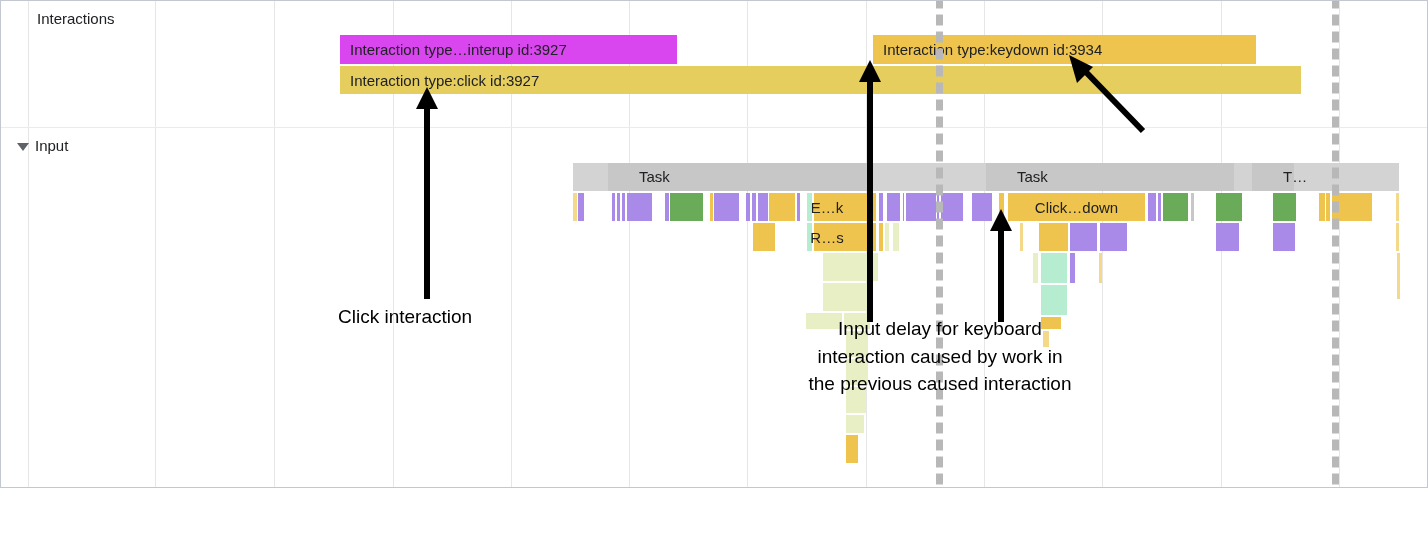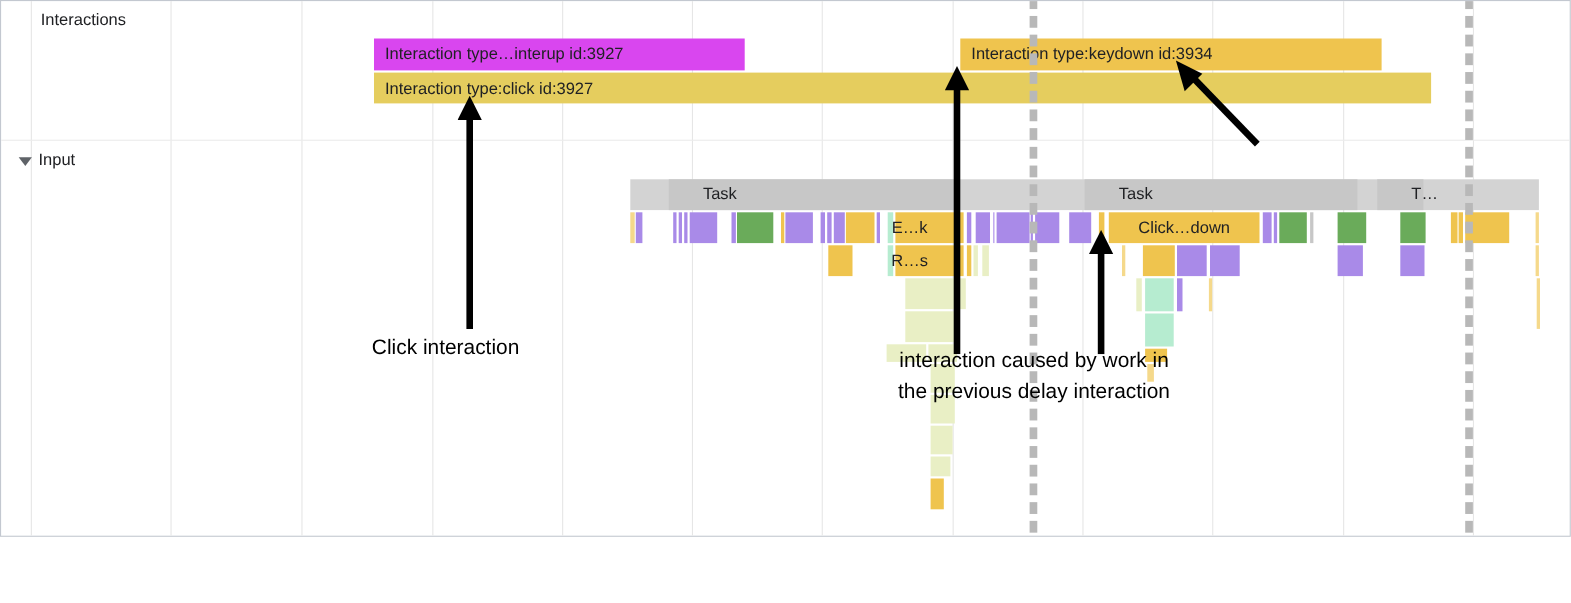--- a/index.html
+++ b/index.html
@@ -173,17 +173,18 @@
 
   <svg class="arrow" style="left:858px;top:59px;" width="24" height="262">
     <line x1="11" y1="262" x2="11" y2="18" stroke="#000" stroke-width="6"></line>
     <polygon points="11,0 22,22 0,22" fill="#000"></polygon>
   </svg>
   <svg class="arrow" style="left:989px;top:208px;" width="24" height="113">
     <line x1="11" y1="113" x2="11" y2="18" stroke="#000" stroke-width="6"></line>
     <polygon points="11,0 22,22 0,22" fill="#000"></polygon>
   </svg>
   <div class="anno anno-c" style="left:779px;top:314px;width:320px;">
+    <div>Input delay for keyboard</div>
     <div>interaction caused by work in</div>
-    <div>the previous delay interaction</div>
+    <div>the previous caused interaction</div>
   </div>
 
 </div>
 
 </body></html>

